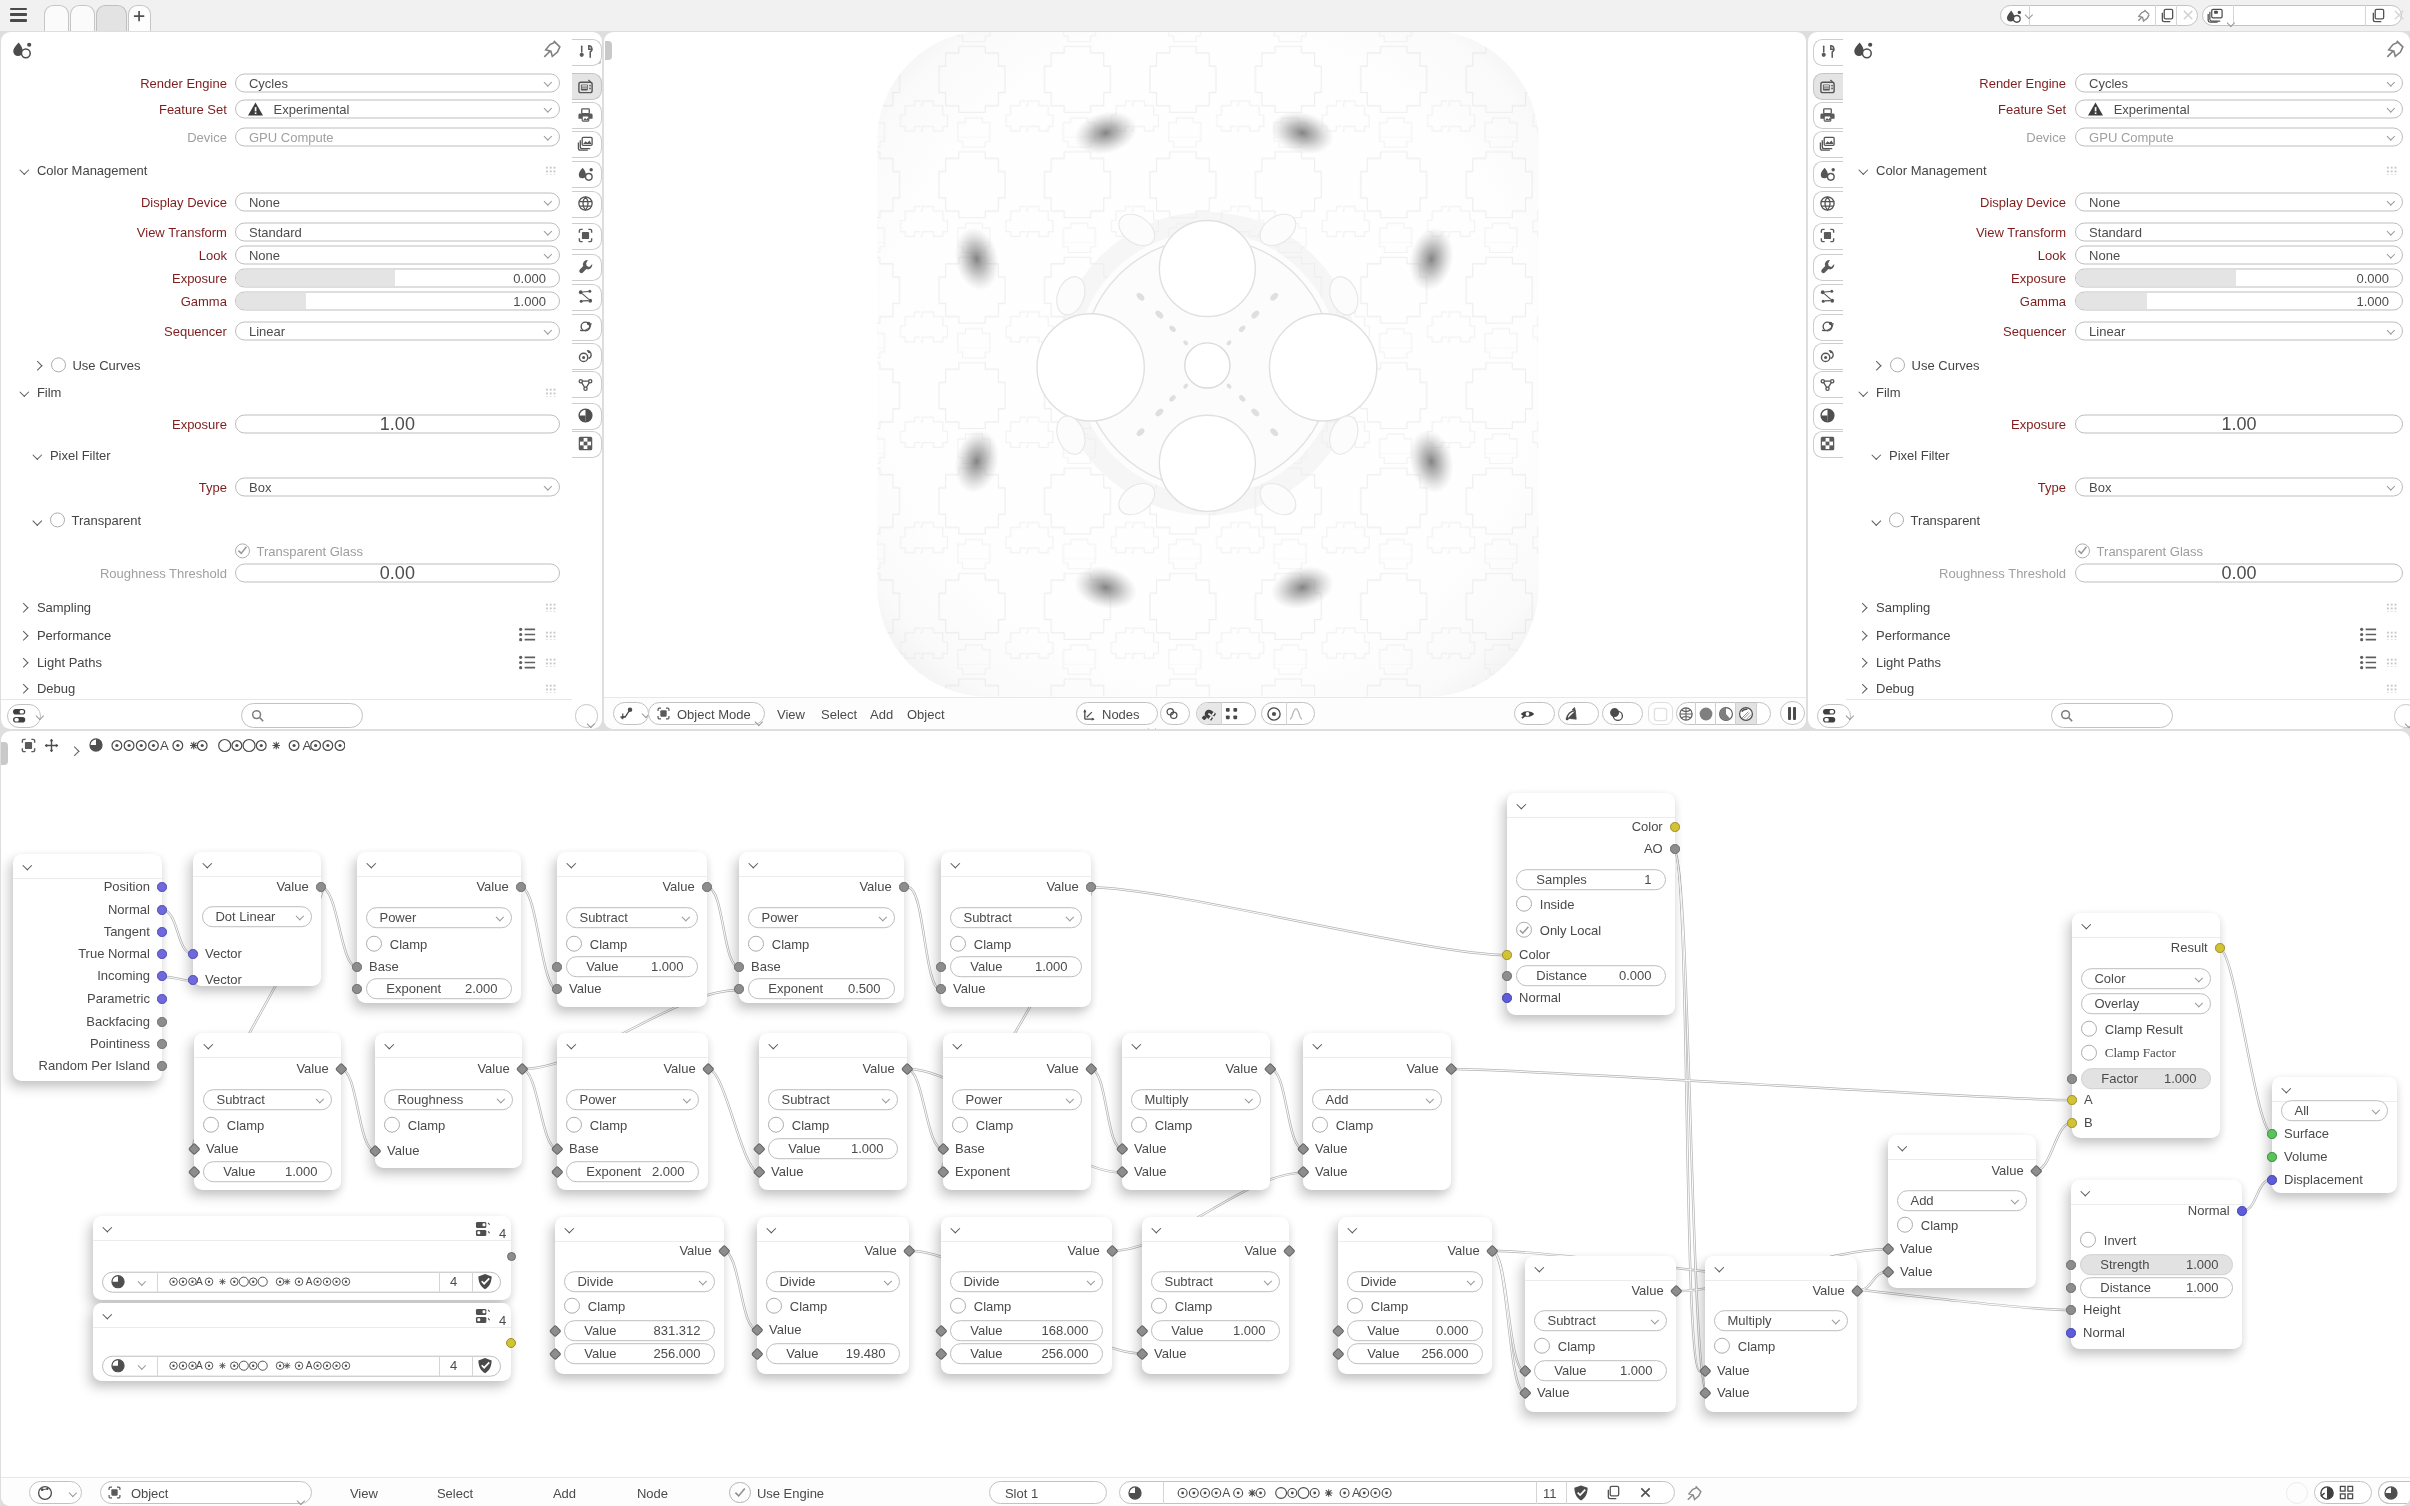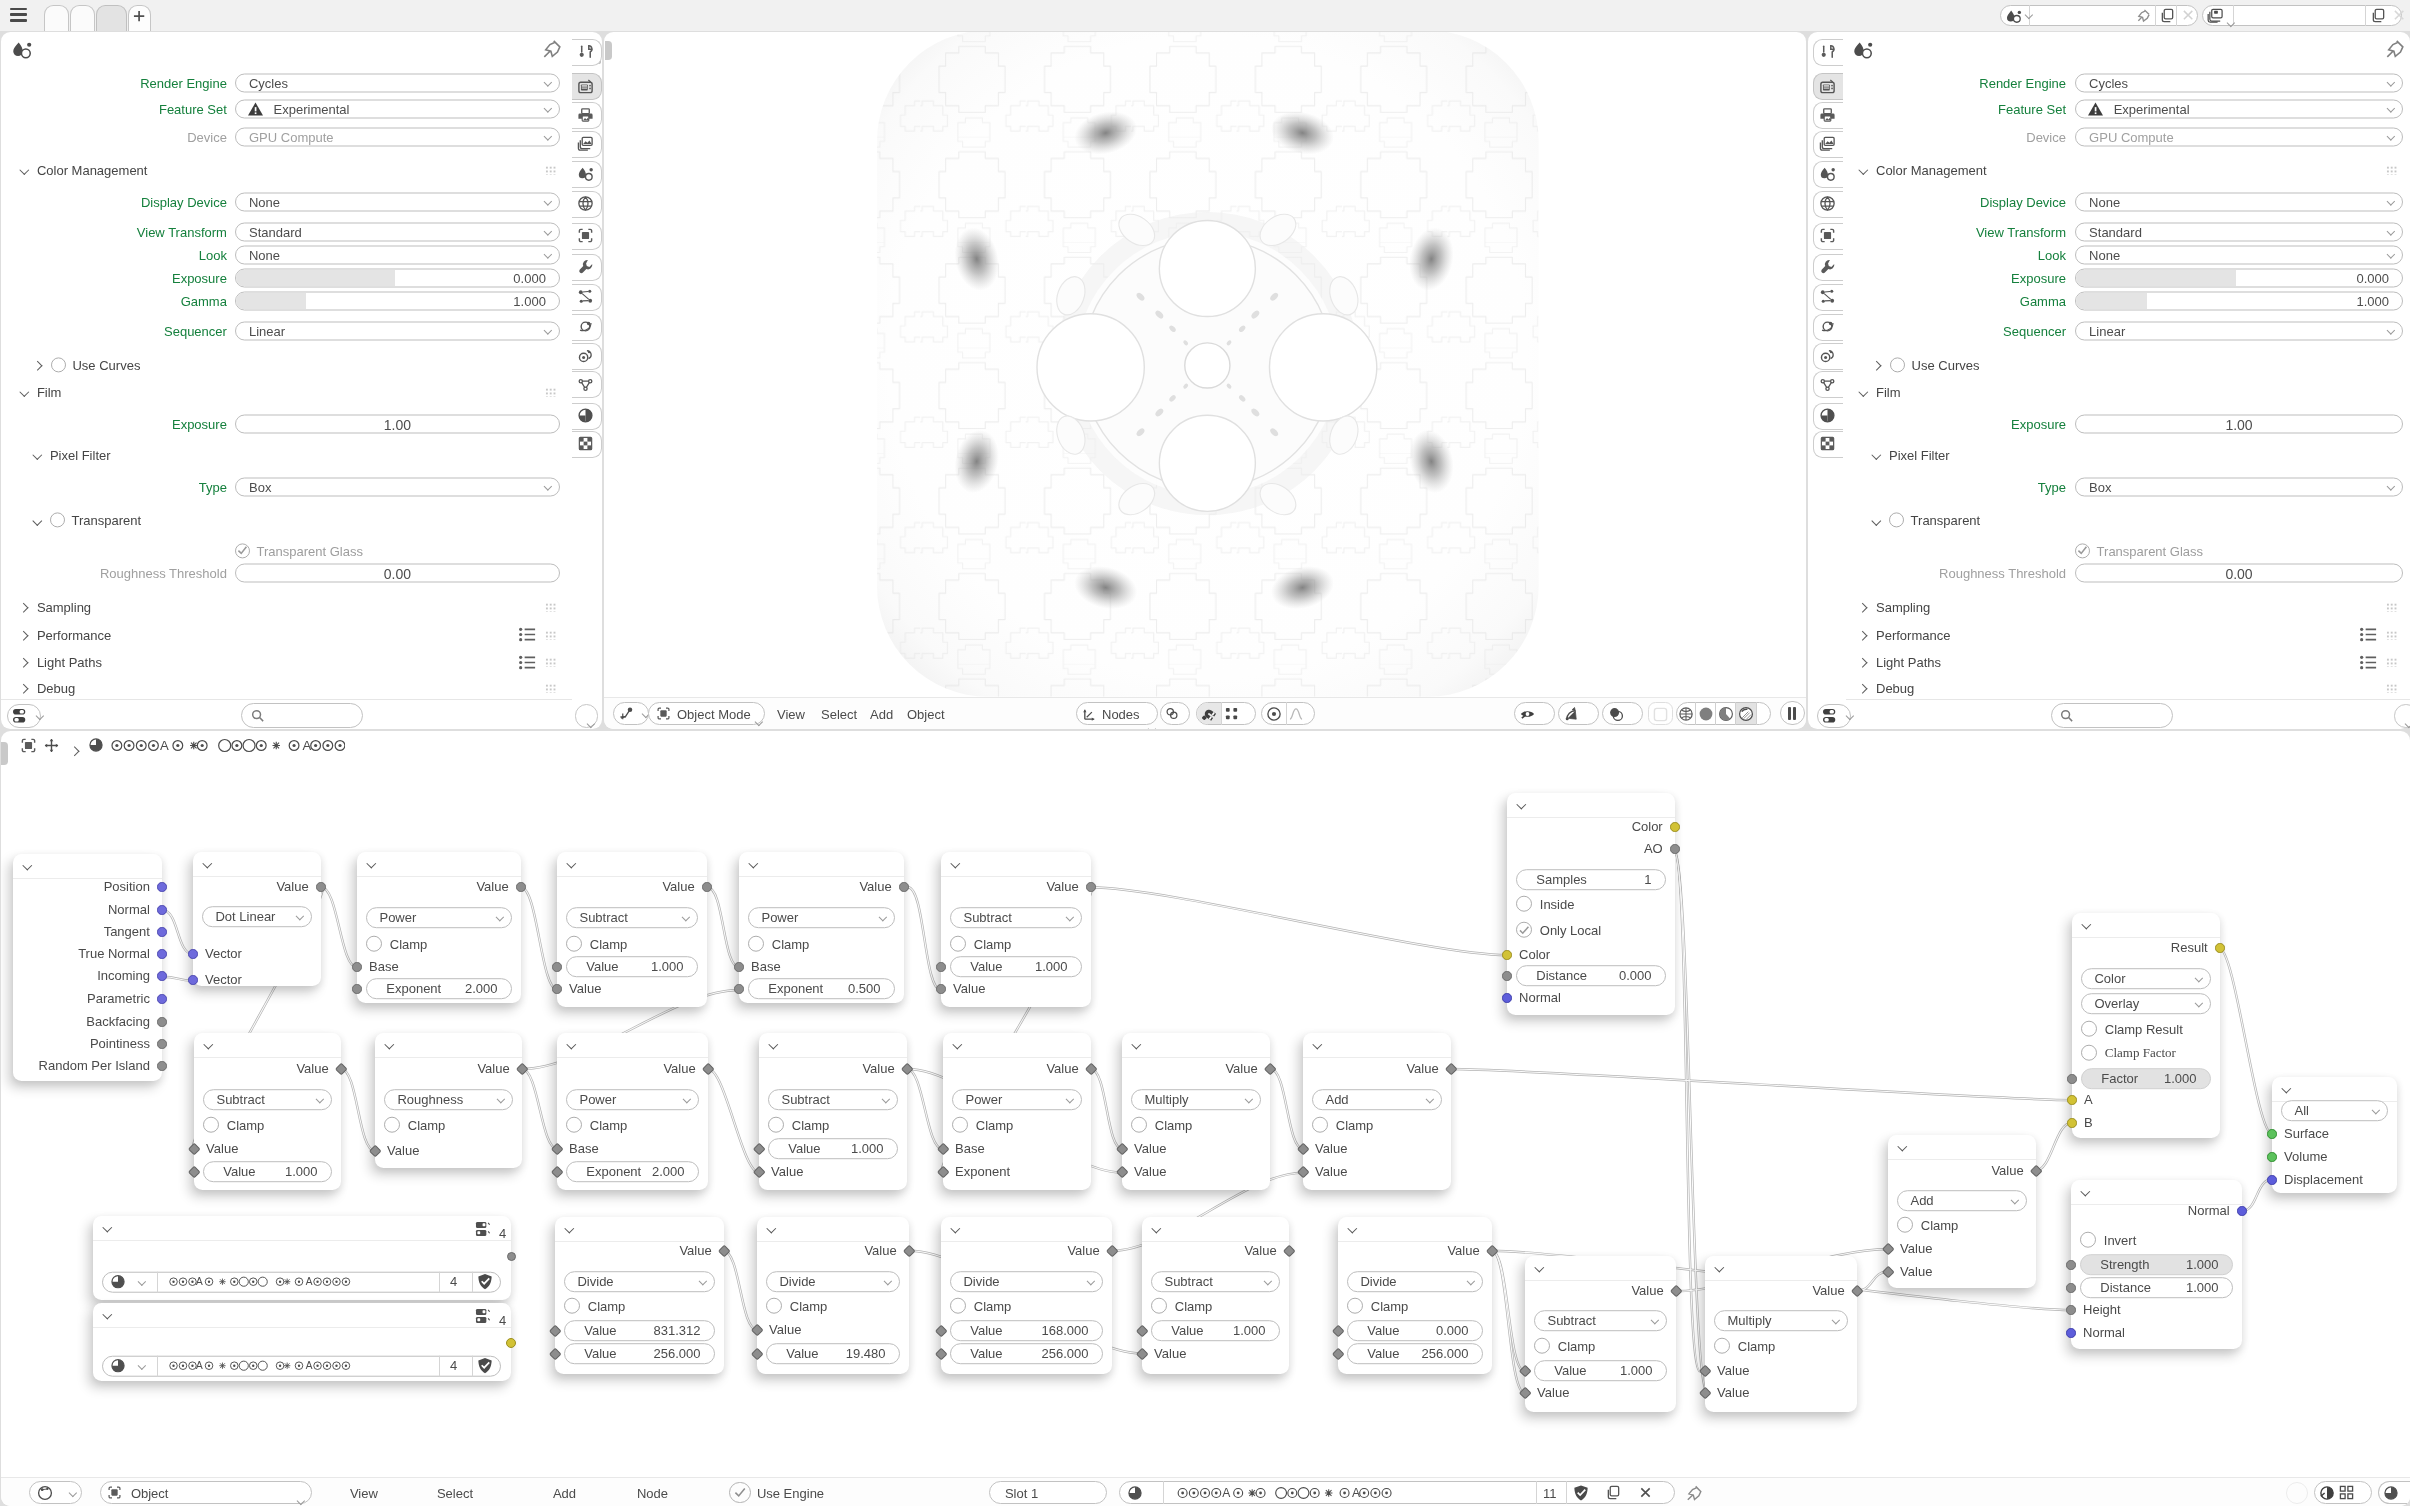--- a/index.html
+++ b/index.html
@@ -3,34 +3,34 @@
 <meta charset="utf-8">
 <style>
   html,body{margin:0;padding:0;}
   body{width:2411px;height:1507px;overflow:hidden;background:#dedede;
        font-family:"Liberation Sans", sans-serif;}
   .abs{position:absolute;}
   #stage{position:absolute;left:0;top:0;width:2411px;height:1507px;}
   
   .region{position:absolute;background:#fff;border-radius:9.4px;}
   #topbar{position:absolute;left:0;top:0;width:2411px;height:31px;background:#f1f1f1;}
-  .lblr{position:absolute;font-size:13px;color:#15803d;white-space:nowrap;transform:translate(-100%,-50%);}
+  .lblr{position:absolute;font-size:13px;color:#7f1d1d;white-space:nowrap;transform:translate(-100%,-50%);}
   .dim{color:#a0a0a0;}
   .pill{position:absolute;height:19px;border:0.9px solid #bdbdbd;border-radius:10.4px;background:#fff;
         font-size:13px;color:#4d4d4d;display:flex;align-items:center;transform:translateY(-50%);
         box-sizing:border-box;padding:0 7.5px;white-space:nowrap;}
   .pill .tx{padding-left:5.6px;flex:1;}
   .chev{width:7.5px;height:7.5px;position:relative;flex:0 0 7.5px;margin-left:3.8px;}
   .chev:after{content:"";position:absolute;left:0.9px;top:0px;width:4.7px;height:4.7px;
      border-right:1.5px solid #9a9a9a;border-bottom:1.5px solid #9a9a9a;transform:rotate(45deg);}
   .slider{position:absolute;height:19px;border:0.9px solid #bdbdbd;border-radius:10.4px;background:#fff;
         transform:translateY(-50%);box-sizing:border-box;overflow:hidden;}
   .slider .fill{position:absolute;left:0;top:0;bottom:0;background:#e4e4e4;}
   .slider .val{position:absolute;right:13px;top:50%;transform:translateY(-50%);font-size:13px;color:#4d4d4d;}
-  .slider .cval{position:absolute;left:0;right:0;top:50%;transform:translateY(-50%);font-size:14px;color:#4d4d4d;text-align:center;}
+  .slider .cval{position:absolute;left:0;right:0;top:50%;transform:translateY(-50%);font-size:18px;color:#4d4d4d;text-align:center;}
   .seche{position:absolute;font-size:13px;color:#454545;white-space:nowrap;transform:translateY(-50%);}
   .carr{display:inline-block;width:8.5px;height:8.5px;position:relative;margin-right:8.5px;}
   .carr.open:after{content:"";position:absolute;left:0.9px;top:0.9px;width:5.6px;height:5.6px;
      border-right:1.6px solid #5c5c5c;border-bottom:1.6px solid #5c5c5c;transform:rotate(45deg);}
   .carr.closed:after{content:"";position:absolute;left:0px;top:1.4px;width:5.6px;height:5.6px;
      border-right:1.6px solid #5c5c5c;border-bottom:1.6px solid #5c5c5c;transform:rotate(-45deg);}
   .circ{display:inline-block;width:15px;height:15px;border:1.2px solid #adadad;border-radius:50%;
      box-sizing:border-box;vertical-align:-2.8px;margin-right:6.6px;background:#fff;}
   .dots{position:absolute;width:12.2px;height:8.5px;transform:translateY(-50%);opacity:.55;
     background-image:radial-gradient(circle, #9a9a9a 1px, transparent 1.1px);

